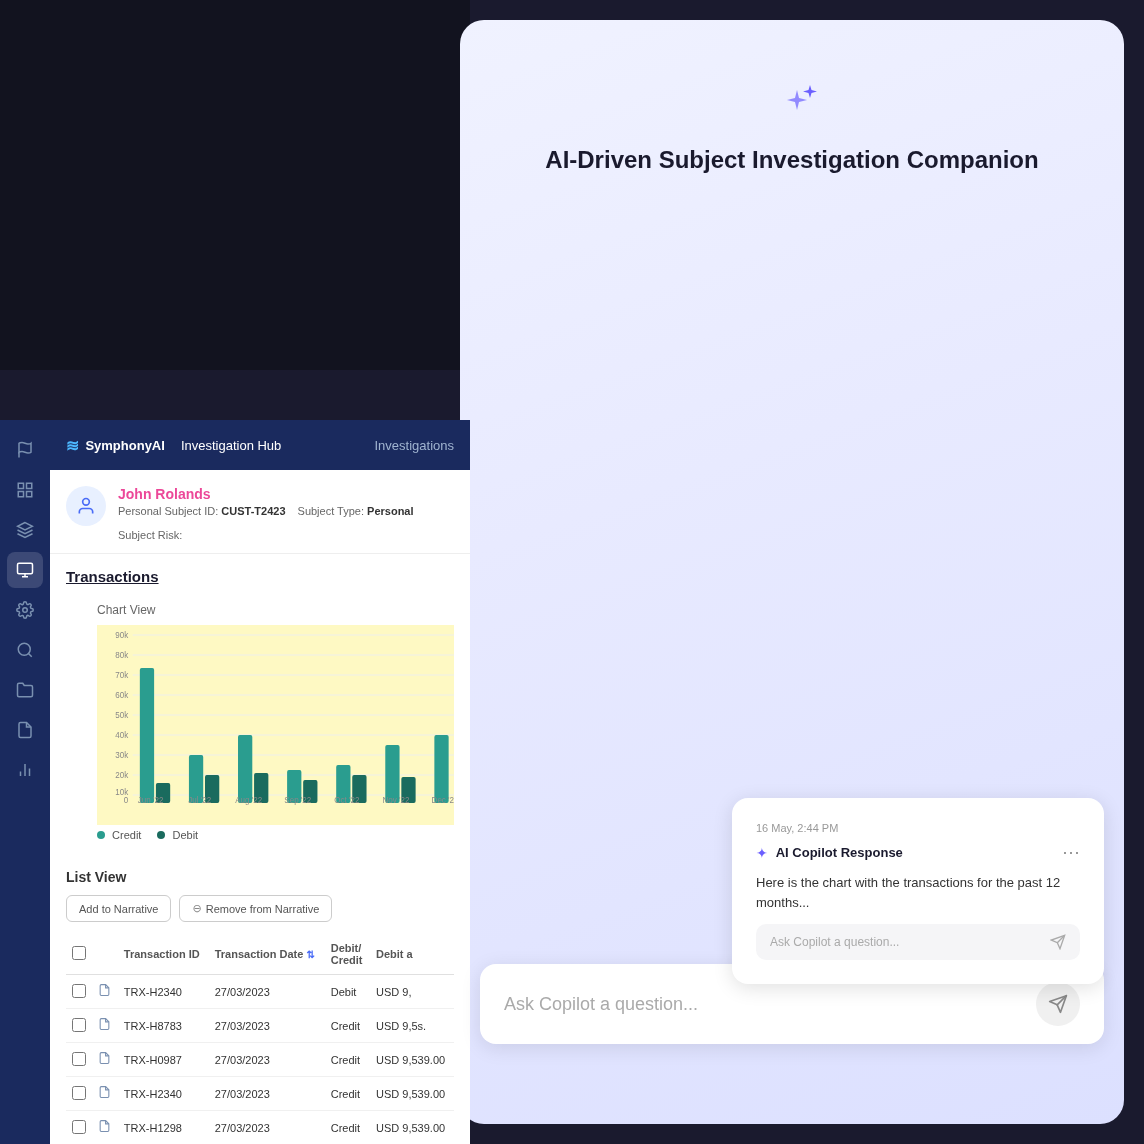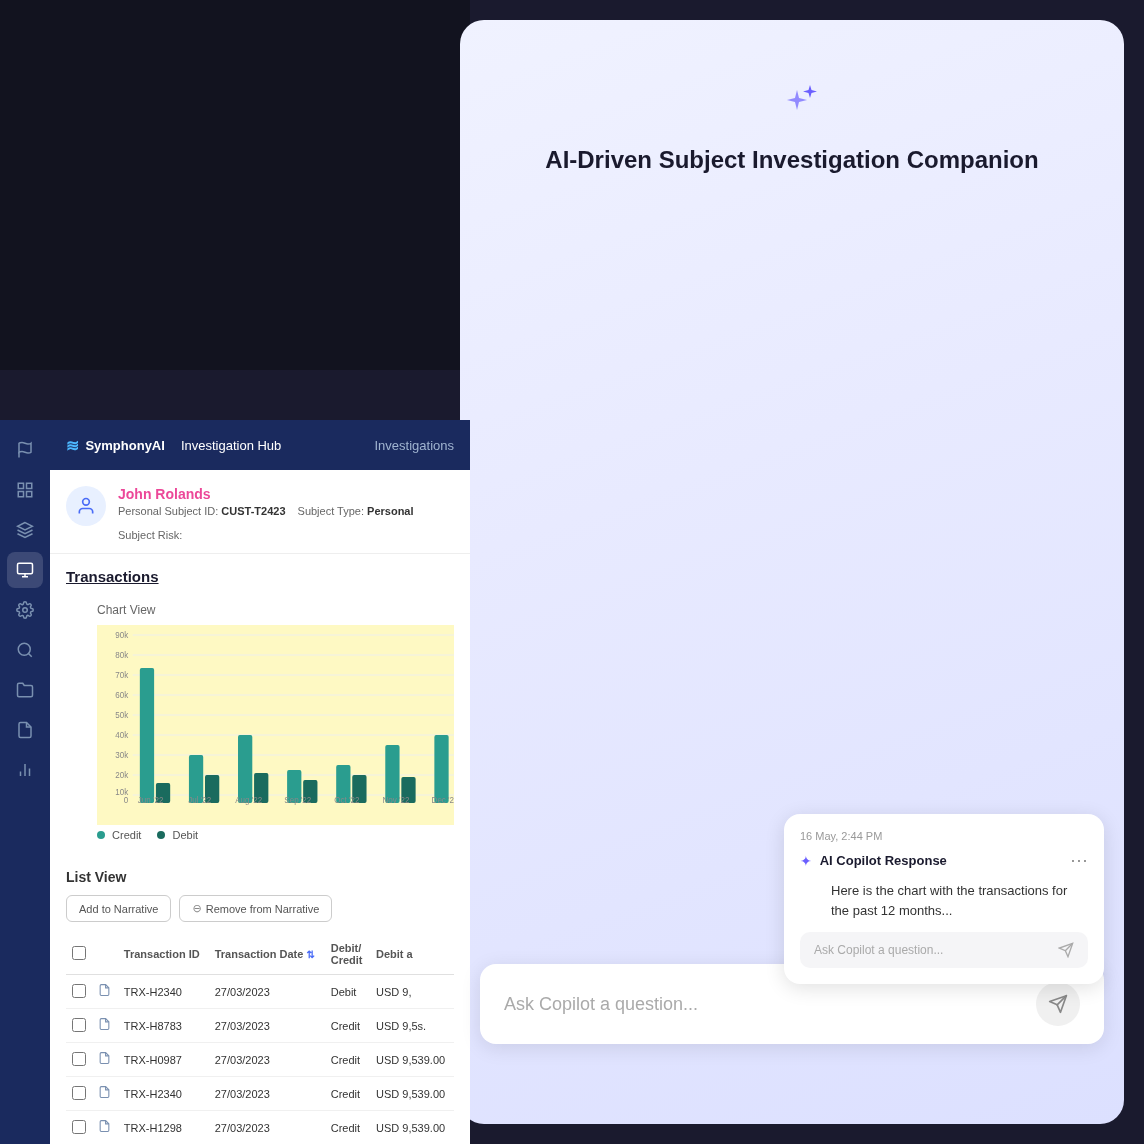--- a/index.html
+++ b/index.html
@@ -81,24 +81,24 @@
       width: 20px;
       height: 20px;
       color: #888;
     }
 
     
     .copilot-response-card {
       position: absolute;
       bottom: 160px;
       right: 40px;
-      width: 320px;
+      width: 372px;
       background: white;
       border-radius: 16px;
-      padding: 16px;
+      padding: 24px;
       box-shadow: 0 4px 20px rgba(0,0,0,0.12);
       z-index: 11;
     }
 
     .copilot-response-header {
       display: flex;
       align-items: center;
       justify-content: space-between;
       margin-bottom: 10px;
     }
@@ -130,21 +130,20 @@
       font-size: 11px;
       color: #999;
       margin-bottom: 8px;
     }
 
     .copilot-response-text {
       font-size: 13px;
       color: #333;
       line-height: 1.5;
       margin-bottom: 12px;
-      margin-left: 31px;
     }
 
     .copilot-response-input {
       background: #f5f5f7;
       border-radius: 10px;
       padding: 10px 14px;
       display: flex;
       align-items: center;
       justify-content: space-between;
     }

